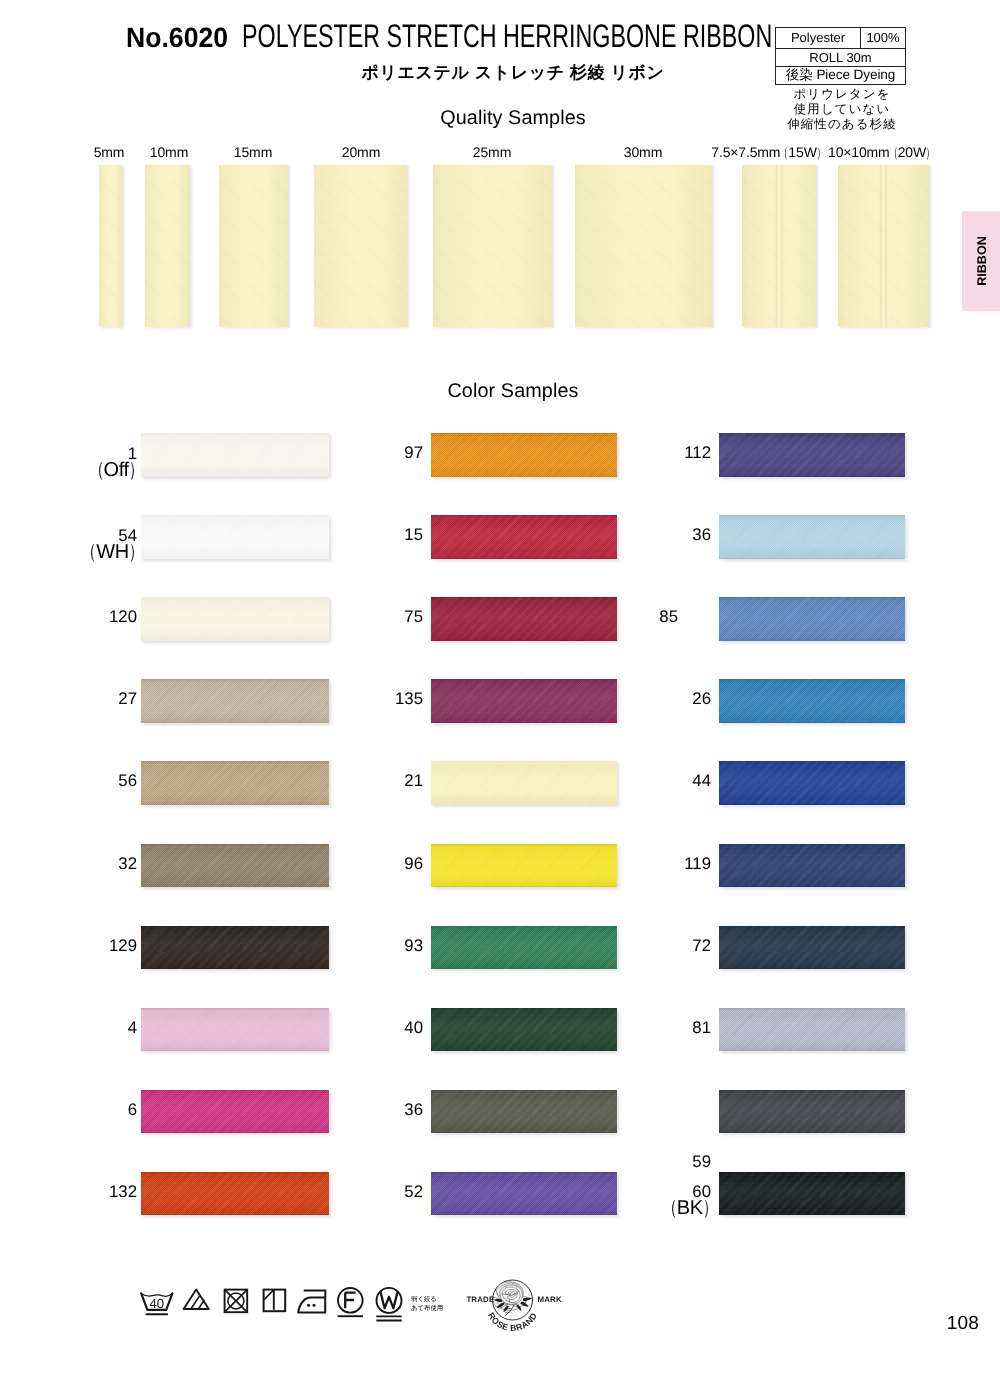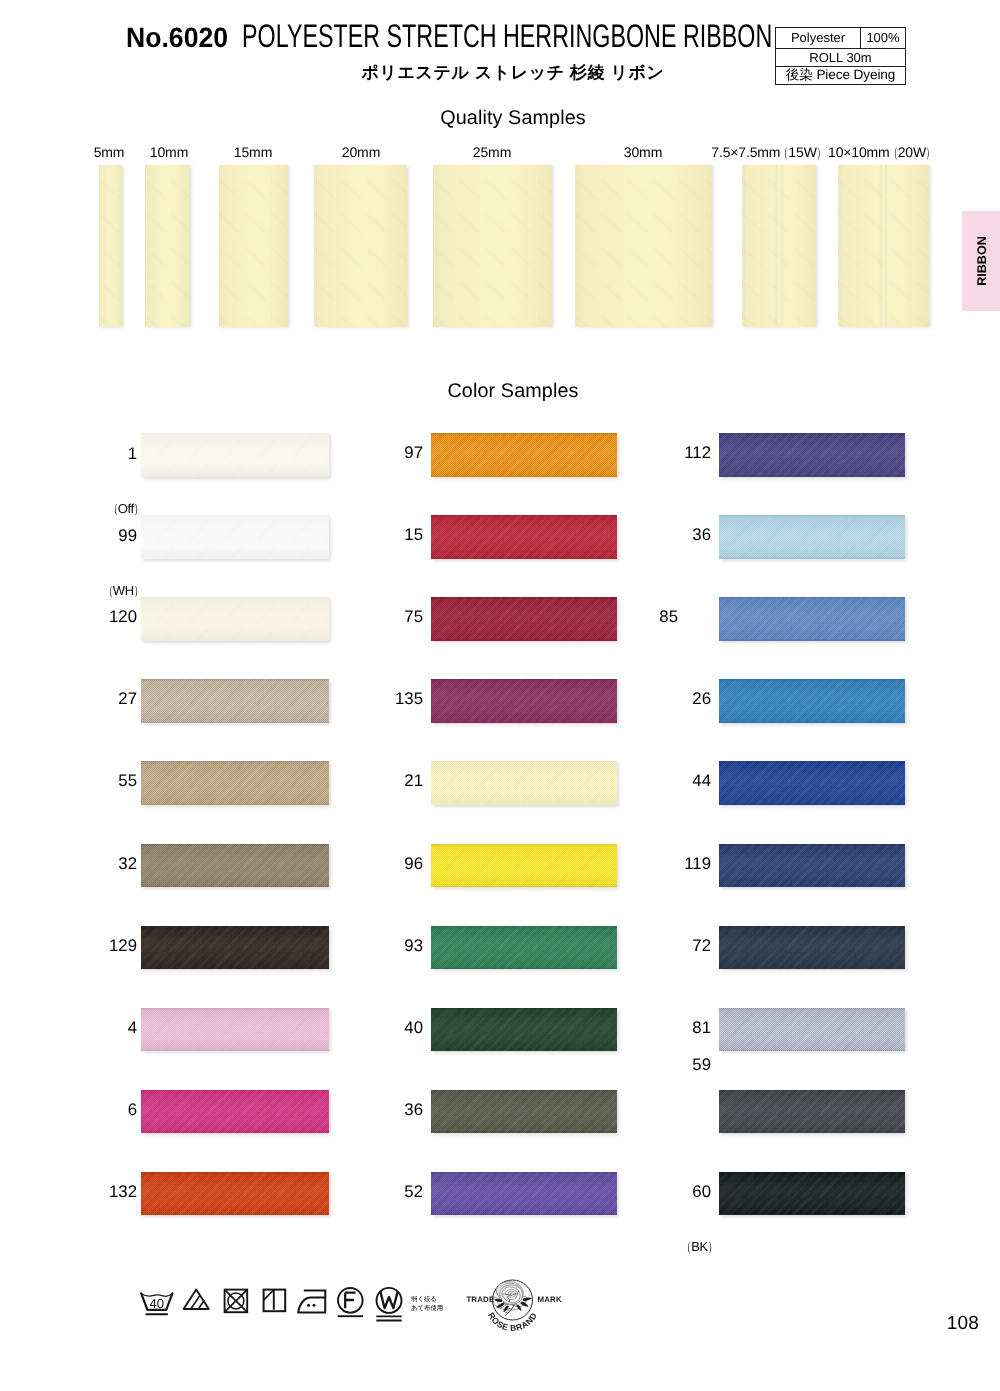--- a/index.html
+++ b/index.html
@@ -45,21 +45,21 @@
   #qs-head{left:0;top:106.5px;width:1026px;}
   #cs-head{left:0;top:379.5px;width:1026px;}
 
   
   .qs-label{position:absolute;font-size:14px;text-align:center;white-space:nowrap;letter-spacing:-0.15px;}
   .qs-label .fw{display:inline-block;transform:scaleX(0.55);transform-origin:center;margin:0 -0.21em;}
   .qs{position:absolute;top:165px;height:162px;}
 
   
   .cs-num{position:absolute;font-size:16.8px;text-align:right;white-space:nowrap;line-height:17px;}
-  .cs-num .p{font-size:13px;letter-spacing:-0.3px;position:relative;left:6px;margin-top:38px;}
+  .cs-num .p{font-size:20px;letter-spacing:-0.3px;position:relative;left:6px;}
   .cs-num .p .fw{display:inline-block;transform:scaleX(0.70);transform-origin:center;margin:0 -0.14em;}
   .cs{position:absolute;height:45px;}
 
   
   .tex{position:absolute;left:0;top:0;width:100%;height:100%;}
 
   
   #tab{right:0;top:211px;width:38px;height:100px;background:#f7d9e5;}
   #tab span{position:absolute;left:10px;top:50%;transform:translateY(-50%) rotate(-90deg);
             transform-origin:center;font-size:12.6px;font-weight:bold;letter-spacing:-0.05px;
@@ -87,20 +87,25 @@
       <div class="c c1">Polyester</div>
       <div class="c c2">100%</div>
     </div>
     <div class="r r2">
       <div class="c full">ROLL  30m</div>
     </div>
     <div class="r r3">
       <div class="c full jp">後染  Piece Dyeing</div>
     </div>
   </div>
+  <div class="abs" id="specnote">
+      <div>ポリウレタンを</div>
+      <div>使用していない</div>
+      <div>伸縮性のある杉綾</div>
+    </div>
 
   <div class="abs sect" id="qs-head">Quality Samples</div>
   <div class="abs sect" id="cs-head">Color Samples</div>
 
   <div id="qs-wrap">
       <div class="qs-label" style="left: 19px; width: 180px; top: 144px;">5mm</div>
       <div class="qs" style="left: 99px; width: 23px; box-shadow: rgba(0, 0, 0, 0.11) 1.6px 1.2px 2.4px; background: rgb(252, 246, 196);">
         <svg class="tex" width="100%" height="100%" preserveAspectRatio="none">
           <defs>
             <pattern id="tww0" width="2" height="2" patternUnits="userSpaceOnUse" patternTransform="rotate(90)">
@@ -353,21 +358,21 @@
             </pattern>
           </defs>
           <rect width="100%" height="100%" fill="url(#tww8)"></rect>
           <rect width="100%" height="100%" fill="url(#nzw8)"></rect>
           <rect width="100%" height="100%" fill="url(#bdw8)"></rect>
           <rect width="100%" height="100%" fill="url(#hbw8)"></rect>
         </svg>
         <div class="tex" style="background: linear-gradient(rgba(0, 0, 0, 0.043) 0%, rgba(0, 0, 0, 0.02) 7%, rgba(255, 255, 255, 0.05) 42%, rgba(255, 255, 255, 0.03) 72%, rgba(0, 0, 0, 0.03) 94%, rgba(0, 0, 0, 0.04) 100%);"></div>
       </div>
       <div class="cs-num" style="left: 37px; width: 100px; top: 526.6px;">
-        <div>99</div>
+        <div>54</div>
         <div class="p jp"><span class="fw">（</span>WH<span class="fw">）</span></div>
       </div>
       <div class="cs" style="left: 141px; width: 188px; top: 515.1px; height: 43.5px; box-shadow: rgba(0, 0, 0, 0.13) 2.2px 2.2px 3.2px; background: rgb(251, 251, 252);">
         <svg class="tex" width="100%" height="100%" preserveAspectRatio="none">
           <defs>
             <pattern id="tww9" width="2" height="2" patternUnits="userSpaceOnUse">
               <path d="M-0.6 1.4 L1.4 -0.6 M0.6 2.6 L2.6 0.6" fill="none" stroke="rgba(0,0,0,0.016)" stroke-width="0.75"></path>
               <path d="M-0.6 2.2 L2.2 -0.6" fill="none" stroke="rgba(255,255,255,0.026)" stroke-width="0.45"></path>
             </pattern>
             <pattern id="nzw9" width="2" height="2" patternUnits="userSpaceOnUse">
@@ -444,21 +449,21 @@
             </pattern>
           </defs>
           <rect width="100%" height="100%" fill="url(#tww11)"></rect>
           <rect width="100%" height="100%" fill="url(#nzw11)"></rect>
           <rect width="100%" height="100%" fill="url(#bdw11)"></rect>
           <rect width="100%" height="100%" fill="url(#hbw11)"></rect>
         </svg>
         <div class="tex" style="background: linear-gradient(rgba(0, 0, 0, 0.12) 0%, rgba(0, 0, 0, 0.02) 7%, rgba(255, 255, 255, 0.05) 42%, rgba(255, 255, 255, 0.03) 72%, rgba(0, 0, 0, 0.03) 94%, rgba(0, 0, 0, 0.11) 100%);"></div>
       </div>
       <div class="cs-num" style="left: 37px; width: 100px; top: 772.4px;">
-        <div>55</div>
+        <div>56</div>
       </div>
       <div class="cs" style="left: 141px; width: 188px; top: 761.4px; height: 43.5px; box-shadow: rgba(0, 0, 0, 0.13) 2.2px 2.2px 3.2px; background: rgb(198, 174, 137);">
         <svg class="tex" width="100%" height="100%" preserveAspectRatio="none">
           <defs>
             <pattern id="tww12" width="2" height="2" patternUnits="userSpaceOnUse">
               <path d="M-0.6 1.4 L1.4 -0.6 M0.6 2.6 L2.6 0.6" fill="none" stroke="rgba(0,0,0,0.185)" stroke-width="0.75"></path>
               <path d="M-0.6 2.2 L2.2 -0.6" fill="none" stroke="rgba(255,255,255,0.15)" stroke-width="0.45"></path>
             </pattern>
             <pattern id="nzw12" width="2" height="2" patternUnits="userSpaceOnUse">
               <rect x="0" y="0" width="1" height="1" fill="rgba(0,0,0,0.045)"></rect>
@@ -1163,21 +1168,21 @@
               <path d="M12 32 C 19 22, 25 15, 34 6" stroke="rgba(255,255,255,0.036)" stroke-width="2.6" fill="none"></path>
             </pattern>
           </defs>
           <rect width="100%" height="100%" fill="url(#tww35)"></rect>
           <rect width="100%" height="100%" fill="url(#nzw35)"></rect>
           <rect width="100%" height="100%" fill="url(#bdw35)"></rect>
           <rect width="100%" height="100%" fill="url(#hbw35)"></rect>
         </svg>
         <div class="tex" style="background: linear-gradient(rgba(0, 0, 0, 0.12) 0%, rgba(0, 0, 0, 0.02) 7%, rgba(255, 255, 255, 0.05) 42%, rgba(255, 255, 255, 0.03) 72%, rgba(0, 0, 0, 0.03) 94%, rgba(0, 0, 0, 0.11) 100%);"></div>
       </div>
-      <div class="cs-num" style="left: 611px; width: 100px; top: 1056px;">
+      <div class="cs-num" style="left: 611px; width: 100px; top: 1153px;">
         <div>59</div>
       </div>
       <div class="cs" style="left: 719px; width: 186px; top: 1089.8px; height: 43.5px; box-shadow: rgba(0, 0, 0, 0.13) 2.2px 2.2px 3.2px; background: rgb(64, 67, 73);">
         <svg class="tex" width="100%" height="100%" preserveAspectRatio="none">
           <defs>
             <pattern id="tww36" width="2" height="2" patternUnits="userSpaceOnUse">
               <path d="M-0.6 1.4 L1.4 -0.6 M0.6 2.6 L2.6 0.6" fill="none" stroke="rgba(0,0,0,0.2)" stroke-width="0.75"></path>
               <path d="M-0.6 2.2 L2.2 -0.6" fill="none" stroke="rgba(255,255,255,0.14)" stroke-width="0.45"></path>
             </pattern>
             <pattern id="nzw36" width="2" height="2" patternUnits="userSpaceOnUse">

